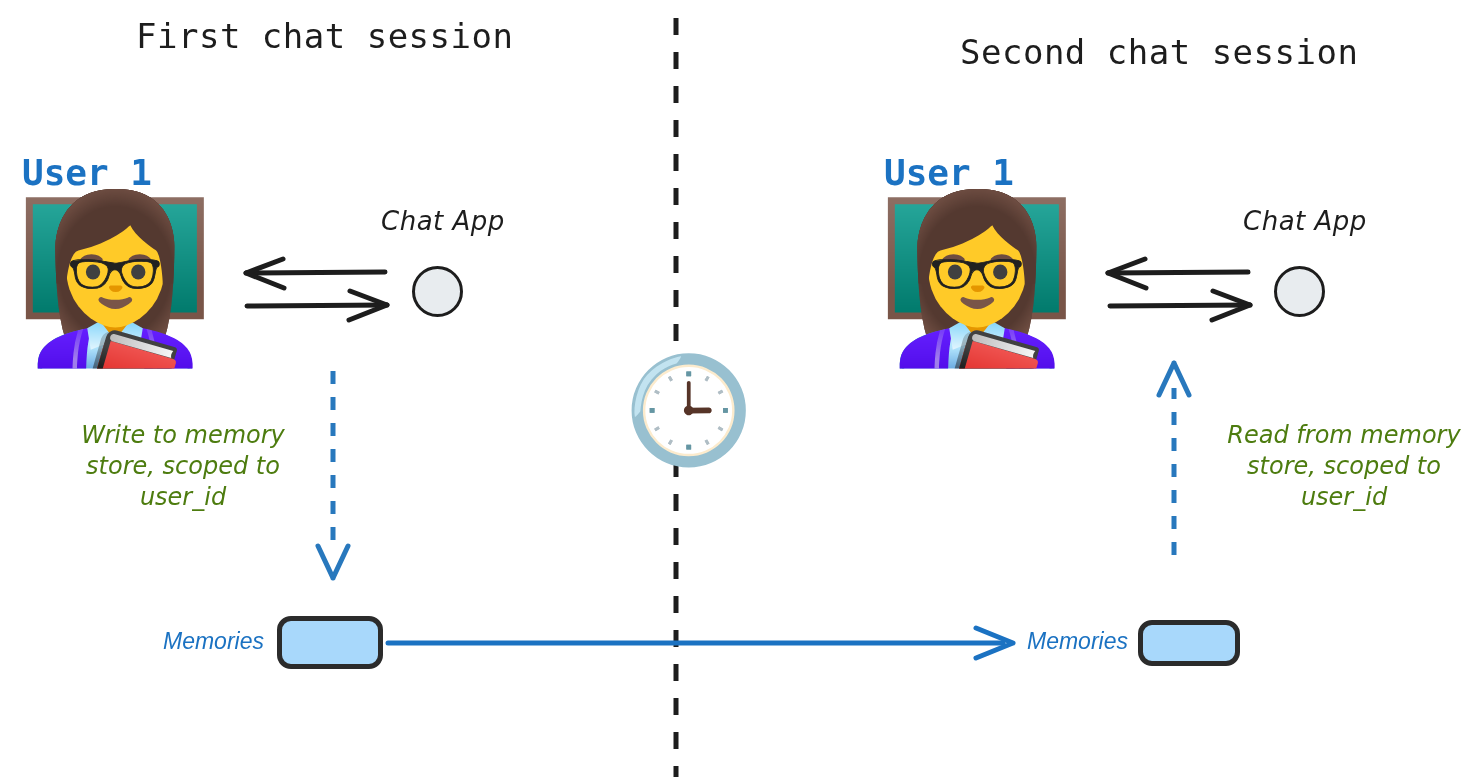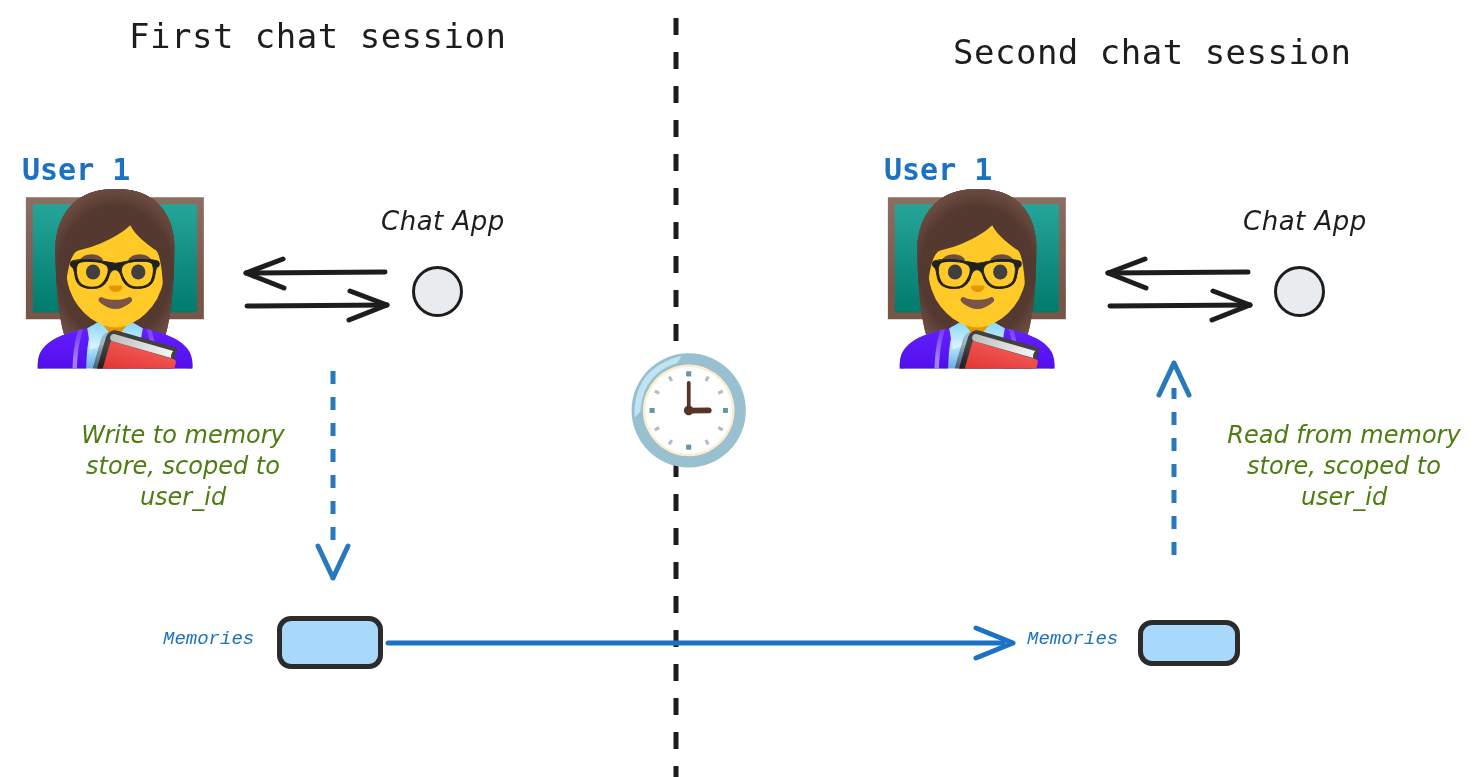--- a/index.html
+++ b/index.html
@@ -20,42 +20,43 @@
   }
   .abs { position: absolute; }
 
   
   .session-title {
     font-family: "DejaVu Sans Mono", "Liberation Mono", monospace;
     font-size: 34px;
     color: #1d1d1d;
     letter-spacing: 0.5px;
     white-space: nowrap;
+    margin-left: 7px;
   }
 
   
   .user-label {
     font-family: "DejaVu Sans Mono", "Liberation Mono", monospace;
-    font-size: 30px;
+    font-size: 36px;
     font-weight: bold;
     color: #1b72c2;
     white-space: nowrap;
   }
   .chat-app-label {
     font-family: "DejaVu Sans", sans-serif;
     font-style: italic;
     font-size: 26px;
     color: #1d1d1d;
     white-space: nowrap;
     letter-spacing: 0.5px;
   }
   .memories-label {
-    font-family: Liberation Mono, monospace;
+    font-family: Liberation Sans, sans-serif;
     font-style: italic;
-    font-size: 19px;
+    font-size: 23px;
     color: #1b72c2;
     white-space: nowrap;
   }
   .annotation {
     font-family: "DejaVu Sans", sans-serif;
     font-style: italic;
     font-size: 24px;
     line-height: 31px;
     color: #4d7c0f;
     text-align: center;

